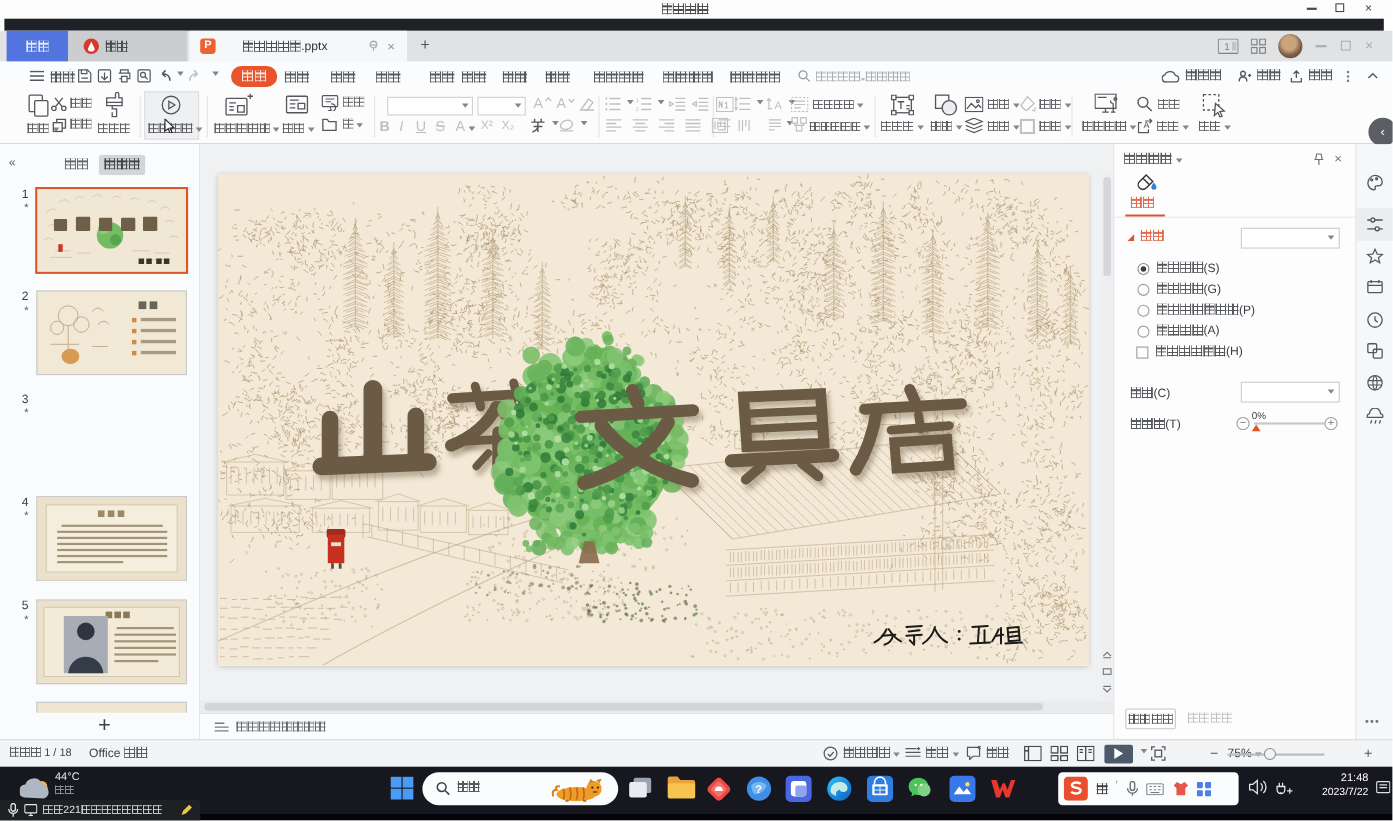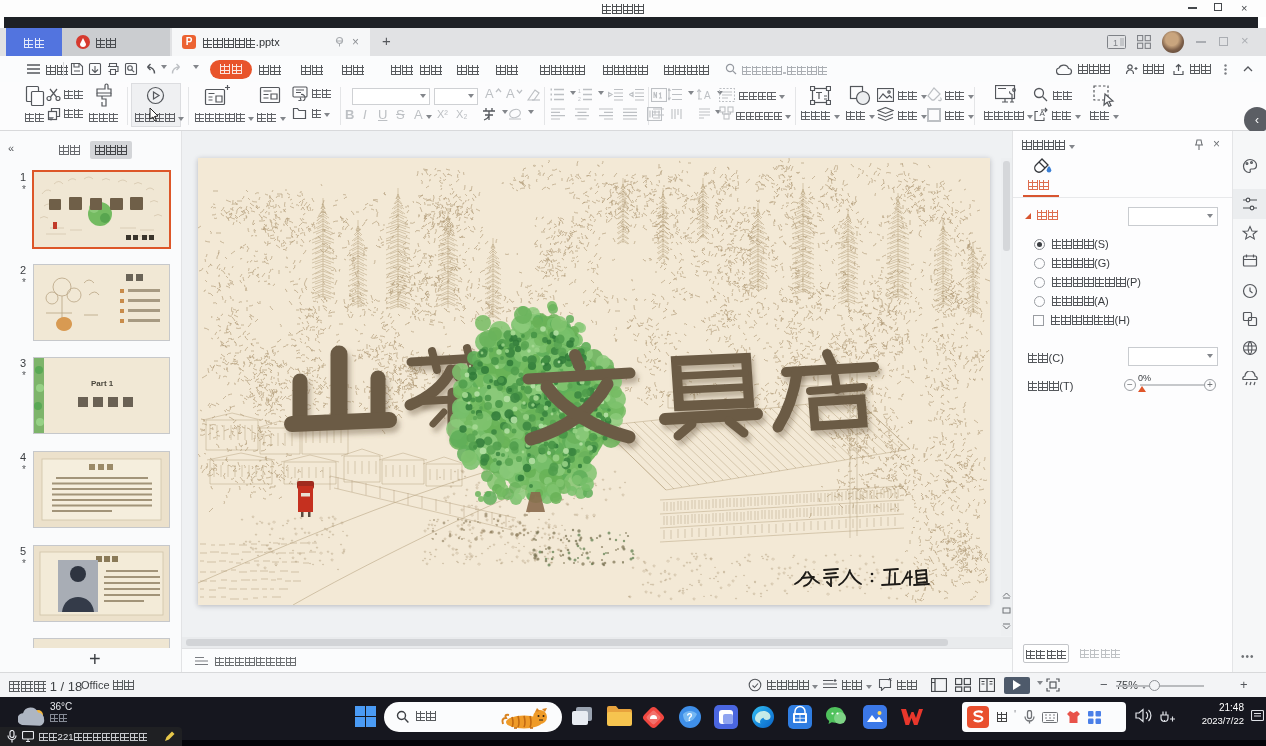--- a/index.html
+++ b/index.html
@@ -28,21 +28,21 @@
  <div class="abs" style="left:6px;top:0;width:56px;height:28px;background:#5274df;color:#fff;font-size:11px;text-align:center;line-height:28px"><span class="cjk"></span><span class="cjk"></span></div>
  <div class="abs" style="left:62px;top:0;width:108px;height:28px;background:#cbcdd0;font-size:11px;color:#33363a;line-height:28px">
    <span class="abs" style="left:14px;top:7px;width:14px;height:14px;border-radius:50%;background:#d63a2f"></span>
    <svg class="abs" style="left:17px;top:10px" width="8" height="9" viewBox="0 0 8 9">
         <path d="M1 6c1-2 2-4 3-6 1 2 2 4 3 6a3 3 0 0 1-6 0" fill="#fff"></path>
       </svg>
    <span class="abs" style="left:33px;top:0"><span class="cjk"></span><span class="cjk"></span></span>
  </div>
  <div class="abs" style="left:172px;top:0;width:198px;height:28px;background:#f6f7f8;font-size:11px;color:#2e3135;line-height:28px">
    <span class="abs" style="left:10px;top:7px;width:14px;height:14px;border-radius:3px;background:#ec6231;color:#fff;font-size:10px;font-weight:bold;text-align:center;line-height:14px">P</span>
-   <span class="abs" style="left:30px;top:0;white-space:nowrap"><span class="cjk"></span><span class="cjk"></span><span class="cjk"></span><span class="cjk"></span><span class="cjk"></span>.pptx</span>
+   <span class="abs" style="left:48px;top:0;white-space:nowrap"><span class="cjk"></span><span class="cjk"></span><span class="cjk"></span><span class="cjk"></span><span class="cjk"></span>.pptx</span>
    <svg class="abs" style="left:162px;top:8px" width="11" height="11" viewBox="0 0 11 11">
         <circle cx="5.5" cy="4.5" r="3" fill="none" stroke="#a9acb0" stroke-width="1.2"></circle>
         <path d="M5.5 7.5v3M2.5 5h6" stroke="#a9acb0" stroke-width="1"></path>
       </svg>
    <span class="abs" style="left:180px;top:0;color:#8e9195;font-size:12px">×</span>
  </div>
  <div class="abs" style="left:382px;top:4px;font-size:15px;color:#55585c">+</div>
  <svg class="abs" style="left:1107px;top:7px" width="19" height="14" viewBox="0 0 19 14">
       <rect x="0.5" y="0.5" width="18" height="13" rx="1" fill="none" stroke="#7f8287"></rect>
       <text x="6" y="10.5" font-size="9" fill="#7f8287" font-family="Liberation Sans">1</text>
@@ -493,37 +493,20 @@
     <rect x="86" y="34" width="4" height="4" fill="#c98c4a"></rect>
           <rect x="94" y="34" width="32" height="3" fill="#a79a82"></rect>
     <rect x="86" y="44" width="4" height="4" fill="#c98c4a"></rect>
           <rect x="94" y="44" width="32" height="3" fill="#a79a82"></rect>
     <rect x="86" y="54" width="4" height="4" fill="#c98c4a"></rect>
           <rect x="94" y="54" width="32" height="3" fill="#a79a82"></rect>
    </g>
   </svg>
  </div>
 
- <div class="abs" style="left:33px;top:226px;width:137px;height:77px;border:1px solid #c6c8cb;background:#f1e8d5">
-  <svg width="135" height="75" viewBox="0 0 135 75">
-   <rect width="135" height="75" fill="#f1e8d5"></rect>
-   <rect x="0" y="0" width="10" height="75" fill="#7db46a"></rect>
-   <circle cx="5" cy="12" r="4" fill="#5aa855"></circle>
-        <circle cx="6" cy="30" r="4" fill="#97d186"></circle>
-        <circle cx="4" cy="48" r="4" fill="#5aa855"></circle>
-        <circle cx="6" cy="64" r="4" fill="#97d186"></circle>
-   <text x="57" y="28" font-size="8" font-weight="bold" fill="#4a463c" font-family="Liberation Sans">Part 1</text>
-   <g fill="#6a6154">
-          <rect x="44" y="39" width="10" height="10"></rect>
-          <rect x="59" y="39" width="10" height="10"></rect>
-          <rect x="74" y="39" width="10" height="10"></rect>
-          <rect x="89" y="39" width="10" height="10"></rect>
-        </g>
-  </svg>
- </div>
 
  <div class="abs" style="left:33px;top:320px;width:137px;height:77px;border:1px solid #c6c8cb;background:#efe5d0">
   <svg width="135" height="75" viewBox="0 0 135 75">
    <rect width="135" height="75" fill="#ece1cb"></rect>
    <rect x="8" y="7" width="119" height="61" fill="#f5eedd" stroke="#cfc3a8" stroke-width="0.8"></rect>
    <g fill="#9b8a68">
           <rect x="55" y="12" width="6" height="6"></rect>
           <rect x="64" y="12" width="6" height="6"></rect>
           <rect x="73" y="12" width="6" height="6"></rect>
         </g>
@@ -1698,21 +1681,21 @@
  <svg class="abs gl" style="left:9px;top:240px" width="16" height="16" viewBox="0 0 16 16">
       <g fill="none" stroke="currentColor" stroke-width="1.2">
         <path d="M3 5a5 5 0 0 1 10 0c2 .5 2.5 2 2 3.5H1c-.5-1.5 0-3 2-3.5Z"></path>
         <path d="M5 11l-1 3M9 11l-1 3M13 11l-1 3"></path>
       </g>
     </svg>
  <span class="abs" style="left:8px;top:520px;font-size:10px;color:#6f7276;letter-spacing:1px">•••</span>
 </div>
 
 <div class="abs" style="left:0;top:672px;width:1266px;height:25px;background:#f3f4f6;border-top:1px solid #d8d9db">
- <span class="abs" style="left:8px;top:6px;font-size:13px;color:#3f4245"><span class="cjk"></span><span class="cjk"></span><span class="cjk"></span> 1 / 18</span>
+ <span class="abs" style="left:8px;top:6px;font-size:10px;color:#3f4245"><span class="cjk"></span><span class="cjk"></span><span class="cjk"></span> 1 / 18</span>
  <span class="abs" style="left:81px;top:6px;font-size:11px;color:#3f4245">Office <span class="cjk"></span><span class="cjk"></span></span>
  <svg class="abs" style="left:748px;top:5px" width="14" height="14" viewBox="0 0 14 14">
       <g fill="none" stroke="#54575c" stroke-width="1.1">
         <circle cx="7" cy="7" r="5.8"></circle>
         <path d="M4.5 7.5 6.5 9.5 10 5.5"></path>
       </g>
     </svg>
  <span class="abs" style="left:766px;top:6px;font-size:11px;color:#3f4245"><span class="cjk"></span><span class="cjk"></span><span class="cjk"></span><span class="cjk"></span><span class="dd">▾</span></span>
  <svg class="abs" style="left:823px;top:6px" width="14" height="12" viewBox="0 0 14 12">
       <path d="M0 1.5h10M0 5h14M0 8.5h14M12 0v3M10.5 1.5h3" stroke="#54575c" stroke-width="1.1" fill="none"></path>
@@ -1760,21 +1743,21 @@
  <div class="abs" style="left:1116px;top:12px;width:88px;height:2px;background:#b9bbbe"></div>
  <div class="abs" style="left:1149px;top:7px;width:11px;height:11px;border:1px solid #8c8f94;border-radius:50%;background:#f3f4f6"></div>
  <span class="abs" style="left:1240px;top:4px;font-size:13px;color:#54575c">+</span>
 </div>
 
 <div class="abs" style="left:0;top:697px;width:1266px;height:43px;background:#16171f">
  <svg class="abs" style="left:18px;top:8px" width="30" height="24" viewBox="0 0 30 24">
       <circle cx="20" cy="10" r="5" fill="#f4b83d"></circle>
       <path d="M4 20a6 6 0 0 1 1-11.8A8 8 0 0 1 20 7.5 6.5 6.5 0 0 1 26 14a5.5 5.5 0 0 1-4 6.8Z" fill="#aeb6c2"></path>
     </svg>
- <span class="abs" style="left:50px;top:4px;font-size:10px;color:#e8eaee">36°C</span>
+ <span class="abs" style="left:50px;top:4px;font-size:10px;color:#e8eaee">44°C</span>
  <span class="abs" style="left:50px;top:16px;font-size:9px;color:#9aa0ab"><span class="cjk"></span><span class="cjk"></span></span>
  <svg class="abs" style="left:355px;top:9px" width="21" height="21" viewBox="0 0 21 21">
       <g fill="#4a9bf5">
         <rect width="10" height="10"></rect>
         <rect x="11" width="10" height="10"></rect>
         <rect y="11" width="10" height="10"></rect>
         <rect x="11" y="11" width="10" height="10"></rect>
       </g>
     </svg>
  <div class="abs" style="left:384px;top:5px;width:178px;height:30px;background:#fbfcfd;border-radius:15px">

